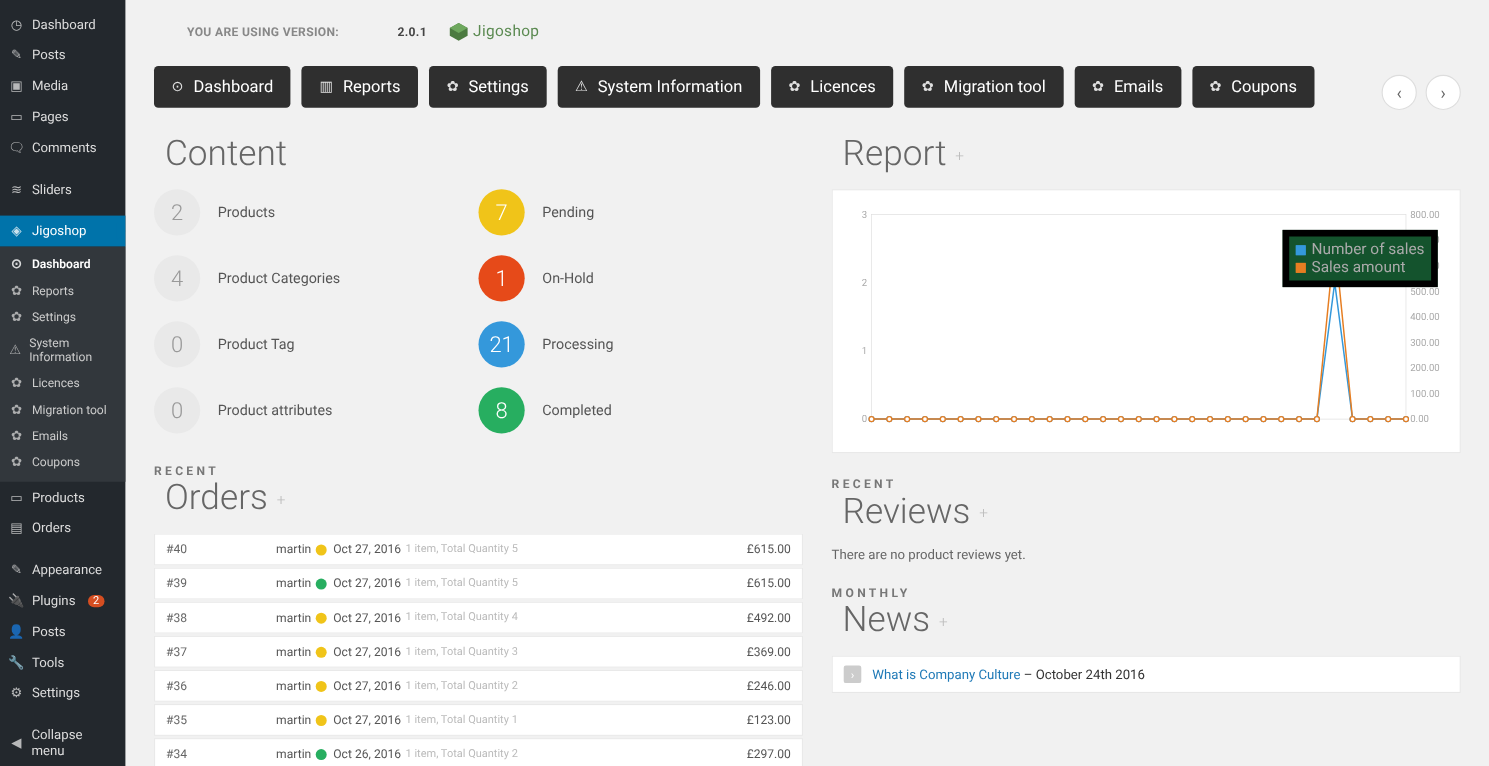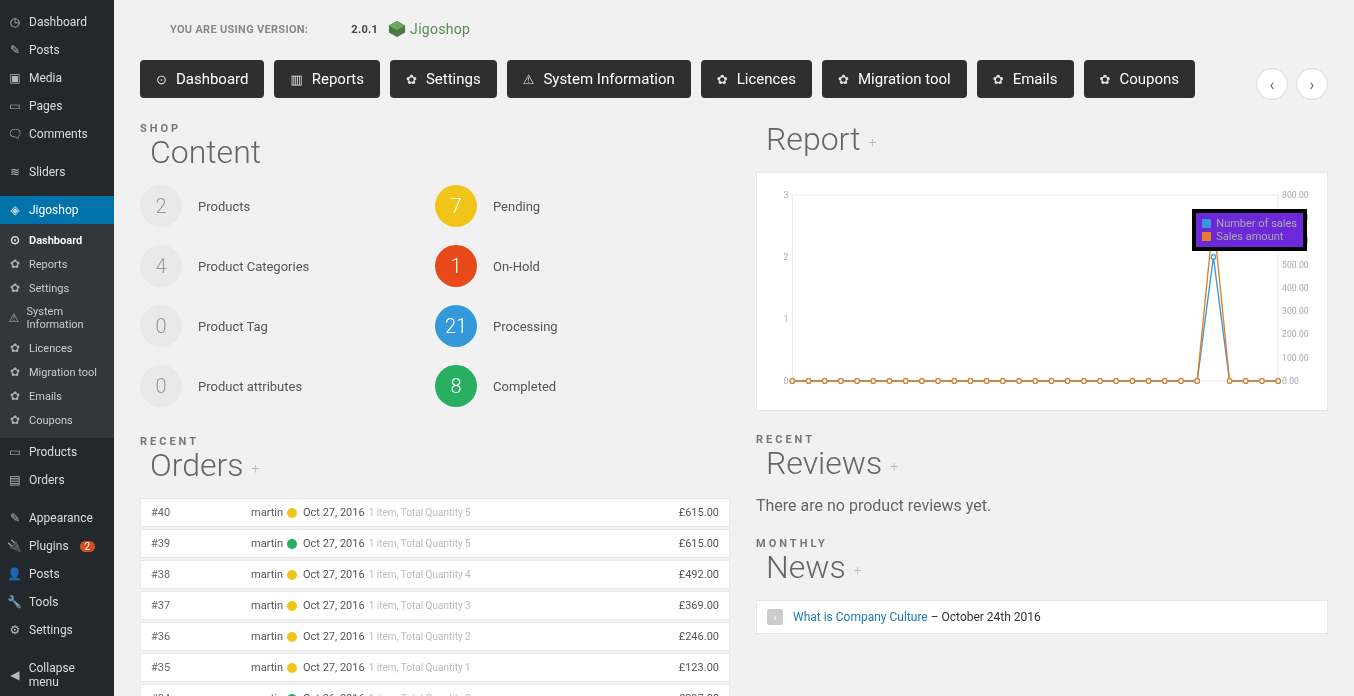--- a/index.html
+++ b/index.html
@@ -13,21 +13,21 @@
 .sidebar .menu-item.active::after{ content:""; position:absolute; right:-8px; top:50%; transform:translateY(-50%); border:8px solid transparent; border-left-color:#0073aa; }
 .sidebar .submenu { background:#32373c; padding:4px 0 6px; }
 .sidebar .submenu .sub-item { display:flex; align-items:center; gap:7px; padding:5px 8px 5px 8px; color:#ccc; cursor:pointer; font-size:11px; }
 .sidebar .submenu .sub-item.current { color:#fff; font-weight:600; }
 .sidebar .sep { height:10px; }
 .badge { background:#d54e21; color:#fff; border-radius:8px; font-size:10px; padding:0 5px; margin-left:4px; }
 .ico { width:14px; height:14px; display:inline-flex; align-items:center; justify-content:center; font-size:12px; opacity:0.8; }
 
 
 .main { flex:1; padding:16px 26px 30px; }
-.version-row { display:flex; align-items:center; gap:10px; color:#888; font-size:11px; font-weight:700; letter-spacing:0.3px; margin:4px 0 22px 30px;}
+.version-row { display:flex; align-items:center; gap:20px; color:#888; font-size:11px; font-weight:700; letter-spacing:0.3px; margin:4px 0 22px 30px;}
 .version-row .vnum { color:#444;margin-left:33px; }
 .logo { display:flex; align-items:center; gap:4px; }
 .logo-mark { width:18px; height:18px; }
 .logo-text { color:#5b8a51; font-size:14px; font-weight:400; }
 
 
 .tabs { display:flex; gap:10px; margin-bottom:24px; flex-wrap:wrap;}
 .tab { background:#2f2f2f; color:#fff; padding:10px 16px; border-radius:4px; display:flex; align-items:center; gap:9px; cursor:pointer; font-size:15px; }
 .tab .tico { font-size:13px; opacity:0.85; }
 
@@ -59,29 +59,29 @@
 .order-row .dot { width:10px; height:10px; border-radius:50%; margin:0 6px; }
 .order-row .d-yellow{ background:#f0c419;} .order-row .d-green{ background:#27ae60;}
 .order-row .odate { margin-right:4px; color:#555;}
 .order-row .ometa { color:#bbb; font-size:10px;}
 .order-row .oamt { margin-left:auto; color:#555;}
 
 
 .chart-box { background:#fff; border:1px solid #e7e7e7; padding:14px 14px 10px; position:relative; }
 .chart-nav { position:absolute; right:0; top:-52px; display:flex; gap:8px;}
 .nav-btn { width:32px; height:32px; border-radius:50%; border:1px solid #ddd; background:#fff; display:flex; align-items:center; justify-content:center; cursor:pointer; color:#666; font-size:16px;}
-.chart-legend { position:absolute; right:20px; top:36px; background:#6d28d9; border:4px solid #000000; padding:4px 6px; font-size:11px; color:#aaa;}
+.chart-legend { position:absolute; right:20px; top:36px; background:#14532d; border:6px solid #000000; padding:4px 6px; font-size:14px; color:#aaa;}
 .chart-legend div{ display:flex; align-items:center; gap:5px; }
 .leg-sq{ width:9px; height:9px; }
 svg.chart{ width:100%; height:210px; }
 .tick{ font-size:9px; fill:#aaa; }
 
 
 .right-sec { margin-top:22px; }
-.reviews-empty { color:#666; font-size:16px; margin-top:6px; }
+.reviews-empty { color:#666; font-size:12px; margin-top:6px; }
 .news-item { background:#fff; border:1px solid #e7e7e7; padding:8px 10px; display:flex; align-items:center; gap:10px; font-size:12px; margin-top:10px;}
 .news-item a { color:#207ab7; text-decoration:none; }
 .news-item .arrow{ width:16px; height:16px; background:#ccc; color:#fff; display:flex; align-items:center; justify-content:center; font-size:11px; border-radius:2px;}
 </style>
 </head>
 <body>
 
 <div class="wrap">
 
   <div class="sidebar">
@@ -234,21 +234,20 @@
         </div>
         <div class="tab">
           <span class="tico">✿</span>
           <span>Coupons</span>
         </div>
       </div>
 
     <div class="cols">
       <div class="col-left">
         <div>
-          <div class="sec-kicker">SHOP</div>
           <div class="sec-title">Content</div>
           <div class="counters" id="counters">
               <div class="counter">
                 <div class="circle ">2</div>
                 <div class="counter-label">Products</div>
               </div>
               <div class="counter">
                 <div class="circle c-yellow">7</div>
                 <div class="counter-label">Pending</div>
               </div>

